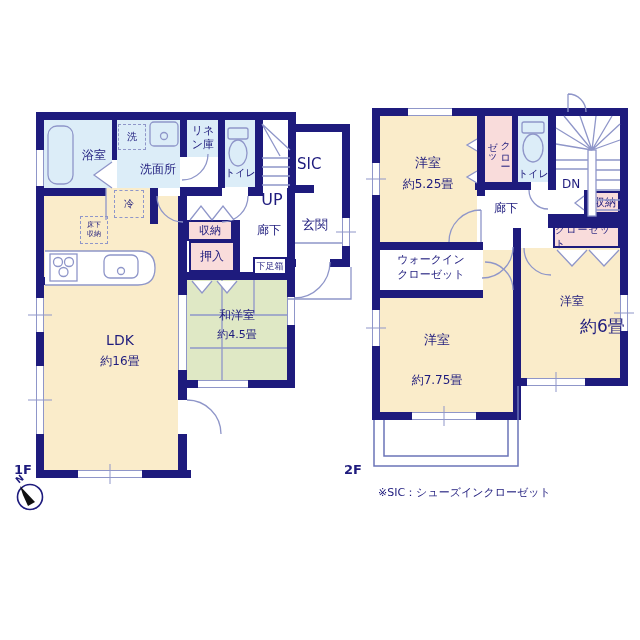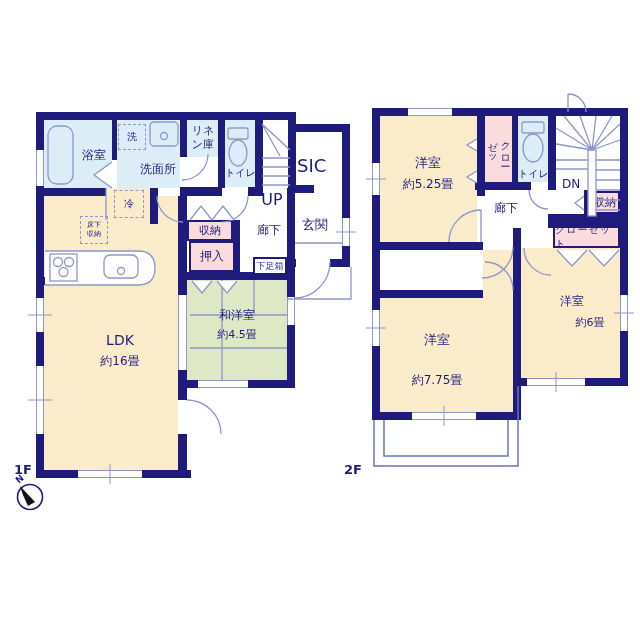--- a/index.html
+++ b/index.html
@@ -203,36 +203,38 @@
       <circle cx="30" cy="497" r="12.5" stroke="#1e1b7d" stroke-width="1.6" fill="none"></circle>
       <polygon points="20,486 35,502 28,506 23,495" fill="#111"></polygon>
     </g>
   </svg>
 
   <div class="lb" style="left:72px;top:148px;width:44px;font-size:12px">浴室</div>
   <div class="lb" style="left:130px;top:162px;width:56px;font-size:12px">洗面所</div>
   <div class="lb wrap" style="left:190px;top:124px;width:26px;font-size:11px">リネン庫</div>
   <div class="lb" style="left:225px;top:167px;width:30px;font-size:10px">トイレ</div>
   <div class="lb" style="left:256px;top:190px;width:32px;font-size:16px">UP</div>
-  <div class="lb" style="left:297px;top:155px;width:24px;font-size:18px">SIC</div>
+  <div class="lb" style="left:297px;top:155px;width:24px;font-size:15px">SIC</div>
   <div class="lb" style="left:294px;top:217px;width:42px;font-size:13px">玄関</div>
   <div class="lb" style="left:249px;top:223px;width:40px;font-size:12px">廊下</div>
   <div class="lb" style="left:85px;top:332px;width:70px;font-size:14px">LDK</div>
   <div class="lb" style="left:85px;top:354px;width:70px;font-size:12px">約16畳</div>
   <div class="lb" style="left:209px;top:308px;width:56px;font-size:12px">和洋室</div>
   <div class="lb" style="left:207px;top:328px;width:60px;font-size:11px">約4.5畳</div>
 
   <div class="lb" style="left:402px;top:155px;width:52px;font-size:13px">洋室</div>
   <div class="lb" style="left:396px;top:177px;width:64px;font-size:12px">約5.25畳</div>
   <div class="lb vert" style="left:485px;top:128px;width:27px;height:40px;font-size:10px;line-height:13px">クローゼット</div>
   <div class="lb" style="left:518px;top:168px;width:30px;font-size:10px">トイレ</div>
   <div class="lb" style="left:556px;top:177px;width:30px;font-size:12px">DN</div>
   <div class="lb" style="left:486px;top:201px;width:40px;font-size:12px">廊下</div>
+  <div class="lb wrap" style="left:396px;top:252px;width:70px;font-size:11px;line-height:1.4">ウォークインクローゼット</div>
   <div class="lb" style="left:411px;top:332px;width:52px;font-size:13px">洋室</div>
   <div class="lb" style="left:403px;top:373px;width:68px;font-size:12px">約7.75畳</div>
   <div class="lb" style="left:548px;top:294px;width:48px;font-size:12px">洋室</div>
-  <div class="lb" style="left:568px;top:316px;width:44px;font-size:11px">約6畳</div>
+  <div class="lb" style="left:580px;top:316px;width:44px;font-size:17px">約6畳</div>
 
   <div class="lb" style="left:14px;top:462px;width:28px;font-size:13px;font-weight:bold;text-align:left">1F</div>
   <div class="lb" style="left:344px;top:462px;width:28px;font-size:13px;font-weight:bold;text-align:left">2F</div>
   <div class="lb" style="left:12px;top:474px;width:16px;font-size:9px;font-weight:bold;transform:rotate(-40deg)">N</div>
+  <div class="lb" style="left:378px;top:486px;width:220px;font-size:11px;text-align:left">※SIC：シューズインクローゼット</div>
 
 </div>
 
 </body></html>

